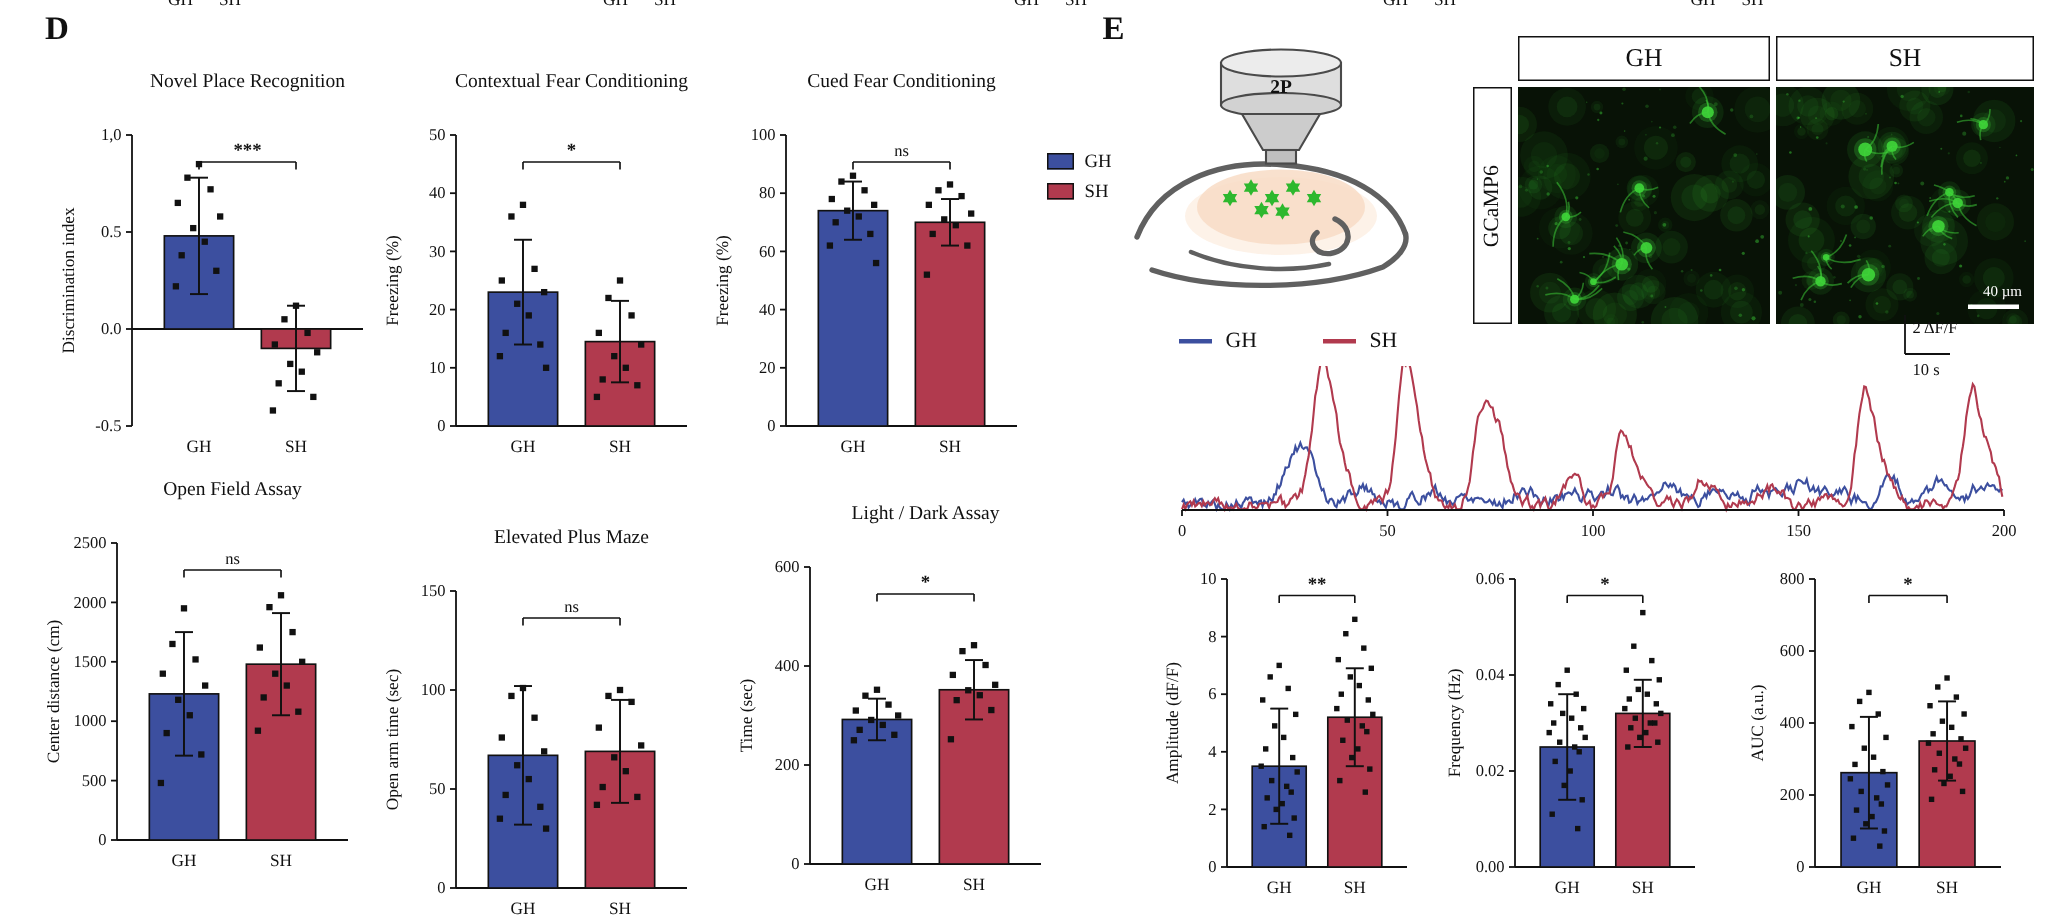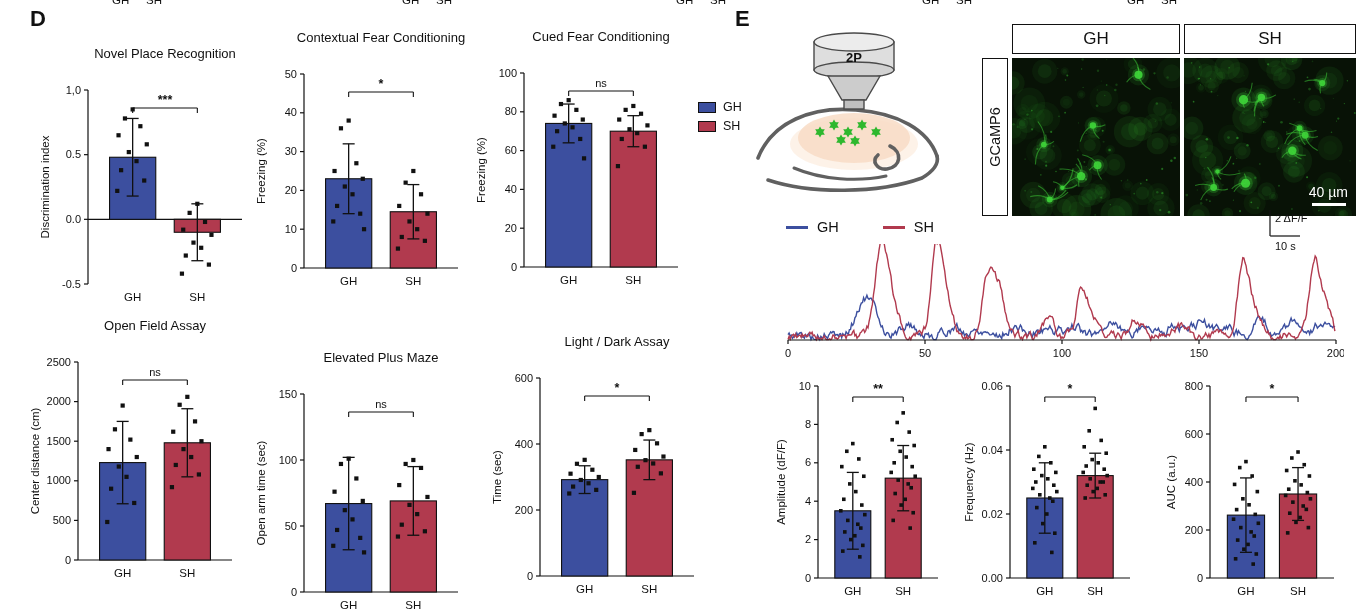--- a/index.html
+++ b/index.html
@@ -1,18 +1,18 @@
 <!DOCTYPE html>
 <html><head>
 <meta charset="utf-8">
 <style>
   *{box-sizing:border-box}
   body{margin:0;background:#fff}
   .fig{position:relative;width:1372px;height:614px;background:#fff;
-       font-family:Liberation Sans, sans-serif;color:#111;overflow:hidden}
+       font-family:Liberation Serif, serif;color:#111;overflow:hidden}
   .abs{position:absolute}
   .panel-label{position:absolute;font-size:22px;font-weight:700}
   .crop-top{position:absolute;top:0;left:0;width:100%;height:10px;overflow:hidden}
   .croplab{position:absolute;top:-6px;font-size:11.5px;color:#111}
   svg text{fill:#111}
   .ct{font-size:13px}
   .tk{font-size:11px}
   .cat{font-size:11.5px}
   .ylab{font-size:11.5px}
   .sg{font-size:12.5px;font-weight:700}
@@ -24,21 +24,21 @@
   .legend-row{display:flex;align-items:center;gap:7px;font-size:12.5px}
   .swatch{width:18px;height:11px;border:1px solid #111;display:inline-block}
   .hdr{position:absolute;border:1.6px solid #111;background:#fff;display:flex;
        align-items:center;justify-content:center;font-size:17px}
   .gcamp{position:absolute;border:1.6px solid #111;background:#fff;display:flex;
          align-items:center;justify-content:center}
   .gcamp span{transform:rotate(-90deg);white-space:nowrap;font-size:14.5px}
   .fluor{position:absolute;overflow:hidden}
   .fluor svg{display:block}
   .scalebar{position:absolute;right:10px;bottom:10px;width:34px;height:3px;background:#fff}
-  .scalebar-label{position:absolute;right:8px;bottom:16px;color:#fff;font-size:14px}
+  .scalebar-label{position:absolute;right:8px;bottom:16px;color:#fff;font-size:10px}
   .trace-legend{position:absolute;display:flex;gap:44px}
   .tl-item{display:flex;align-items:center;gap:9px;font-size:14.5px}
   .dash{width:22px;height:3px;display:inline-block}
 </style>
 </head>
 <body>
 
 <div class="fig">
 
   <div class="crop-top">
@@ -108,21 +108,21 @@
           <rect x="143.83999999999997" y="229.55333333333334" width="4.2" height="4.2" fill="#111"></rect>
         </g>
         <text x="161.33999999999997" y="259" class="cat" text-anchor="middle">SH</text>
         <g class="sig">
           <line x1="96.66" y1="66" x2="161.33999999999997" y2="66" class=""></line>
           <line x1="96.66" y1="66" x2="96.66" y2="71" class=""></line>
           <line x1="161.33999999999997" y1="66" x2="161.33999999999997" y2="71" class=""></line>
         </g>
         <text x="129" y="62" class="sg" text-anchor="middle">***</text>
       </svg></div>
-  <div class="abs" style="left:252px;top:26px;width:218px;height:268px"><svg width="218" height="268">
+  <div class="abs" style="left:252px;top:42px;width:218px;height:268px"><svg width="218" height="268">
         <text x="129" y="16" class="ct" text-anchor="middle">Contextual Fear Conditioning</text>
         <text x="0" y="0" class="ylab" text-anchor="middle" transform="translate(13 145) rotate(-90)">Freezing (%)</text>
         <line x1="52" y1="48" x2="52" y2="242" class="ax"></line>
         <line x1="48" y1="48" x2="52" y2="48" class="ax"></line>
         <text x="45" y="51.5" class="tk" text-anchor="end">50</text>
         <line x1="48" y1="86.79999999999998" x2="52" y2="86.79999999999998" class="ax"></line>
         <text x="45" y="90.29999999999998" class="tk" text-anchor="end">40</text>
         <line x1="48" y1="125.60000000000001" x2="52" y2="125.60000000000001" class="ax"></line>
         <text x="45" y="129.10000000000002" class="tk" text-anchor="end">30</text>
         <line x1="48" y1="164.39999999999998" x2="52" y2="164.39999999999998" class="ax"></line>
@@ -171,21 +171,21 @@
           <rect x="143.83999999999997" y="220.5" width="4.2" height="4.2" fill="#111"></rect>
         </g>
         <text x="161.33999999999997" y="259" class="cat" text-anchor="middle">SH</text>
         <g class="sig">
           <line x1="96.66" y1="66" x2="161.33999999999997" y2="66" class=""></line>
           <line x1="96.66" y1="66" x2="96.66" y2="71" class=""></line>
           <line x1="161.33999999999997" y1="66" x2="161.33999999999997" y2="71" class=""></line>
         </g>
         <text x="129" y="62" class="sg" text-anchor="middle">*</text>
       </svg></div>
-  <div class="abs" style="left:472px;top:25px;width:218px;height:268px"><svg width="218" height="268">
+  <div class="abs" style="left:472px;top:42px;width:218px;height:268px"><svg width="218" height="268">
         <text x="129" y="16" class="ct" text-anchor="middle">Cued Fear Conditioning</text>
         <text x="0" y="0" class="ylab" text-anchor="middle" transform="translate(13 145) rotate(-90)">Freezing (%)</text>
         <line x1="52" y1="48" x2="52" y2="242" class="ax"></line>
         <line x1="48" y1="48" x2="52" y2="48" class="ax"></line>
         <text x="45" y="51.5" class="tk" text-anchor="end">100</text>
         <line x1="48" y1="86.79999999999998" x2="52" y2="86.79999999999998" class="ax"></line>
         <text x="45" y="90.29999999999998" class="tk" text-anchor="end">80</text>
         <line x1="48" y1="125.60000000000001" x2="52" y2="125.60000000000001" class="ax"></line>
         <text x="45" y="129.10000000000002" class="tk" text-anchor="end">60</text>
         <line x1="48" y1="164.39999999999998" x2="52" y2="164.39999999999998" class="ax"></line>

